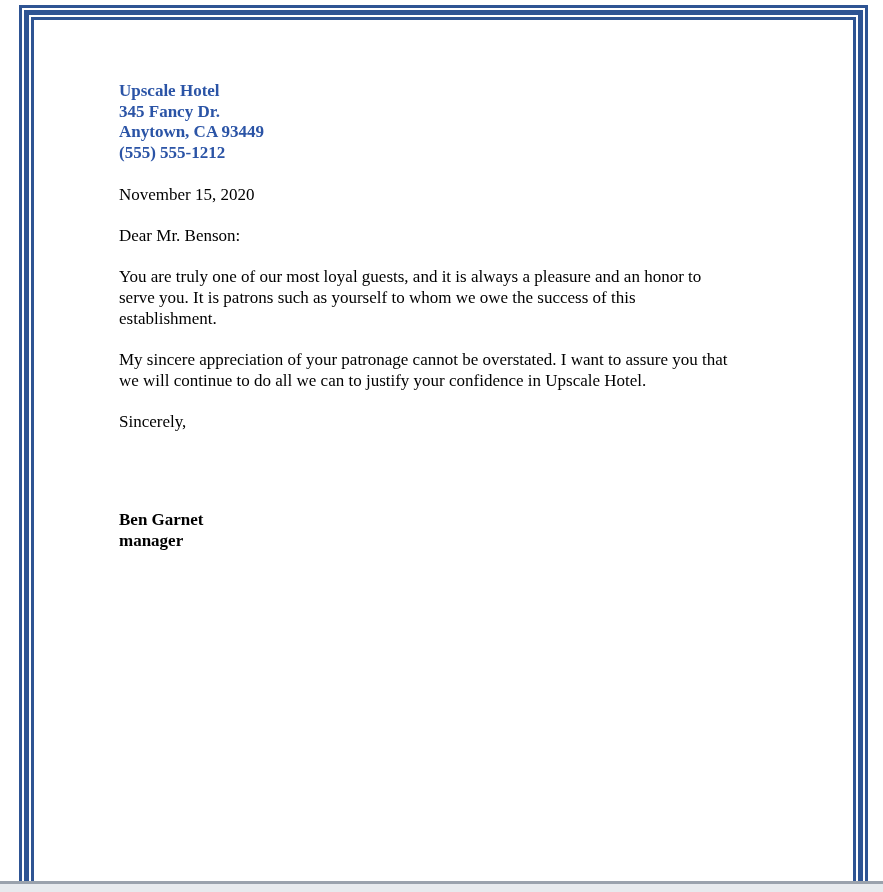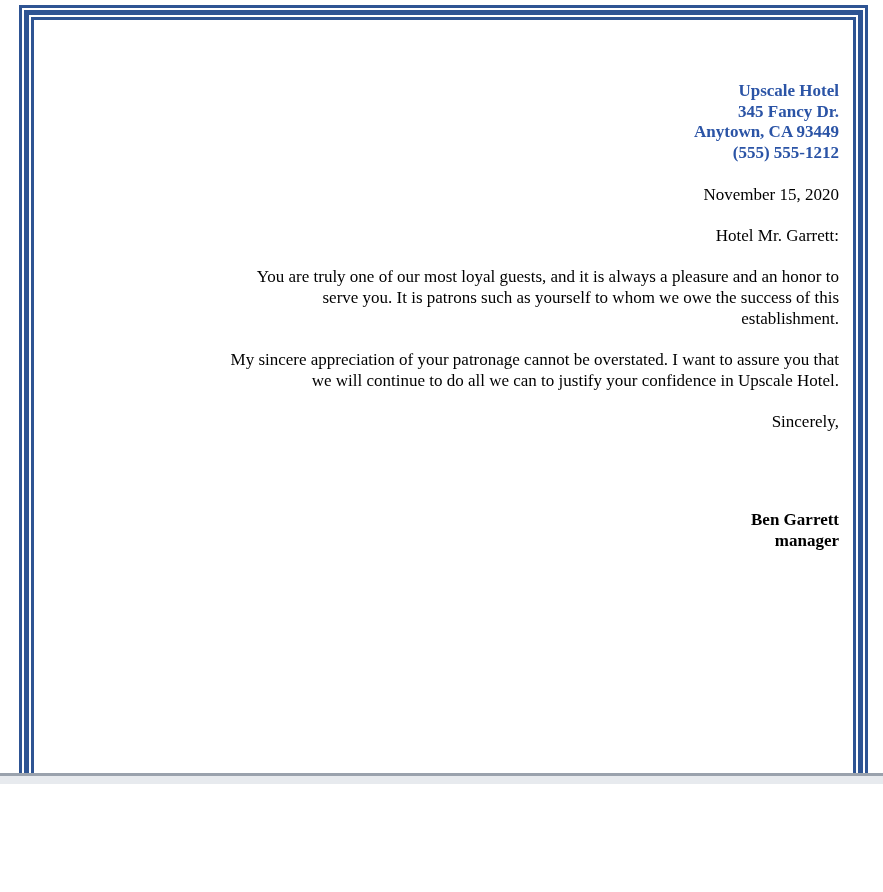--- a/index.html
+++ b/index.html
@@ -11,24 +11,23 @@
   }
   html, body { margin: 0; padding: 0; }
   body {
     width: 883px; height: 892px;
     background: var(--page-bg);
     font-family: "Liberation Serif", serif;
     overflow: hidden;
   }
   .stage {
     position: relative;
-    width: 883px; height: 784px;
+    width: 883px; height: 892px;
     background: var(--page-bg);
     overflow: hidden;
-    text-align: right;
   }
   
   .page-border {
     position: absolute;
     left: 19px; top: 5px;
     width: 849px; height: 990px;
     border: 3px solid var(--border);
     padding: 2px;
     box-sizing: border-box;
   }
@@ -83,33 +82,33 @@
 
   <div class="letter">
     <div class="block accent bold">Upscale Hotel
 345 Fancy Dr.
 Anytown, CA 93449
 (555) 555-1212</div>
 
     <div class="block">November 15, 2020</div>
 
 
-    <div class="block">Hotel Mr. Garrett:</div>
+    <div class="block">Dear Mr. Benson:</div>
 
 
     <div class="block">You are truly one of our most loyal guests, and it is always a pleasure and an honor to
 serve you. It is patrons such as yourself to whom we owe the success of this
 establishment.</div>
 
     <div class="block">My sincere appreciation of your patronage cannot be overstated. I want to assure you that
 we will continue to do all we can to justify your confidence in Upscale Hotel.</div>
 
     <div class="block closing">Sincerely,</div>
 
     <div class="sig bold">
-      <div>Ben Garrett</div>
+      <div>Ben Garnet</div>
       <div>manager</div>
     </div>
   </div>
 
   <div class="bottom-strip"></div>
 
 </div>
 
 </body></html>

